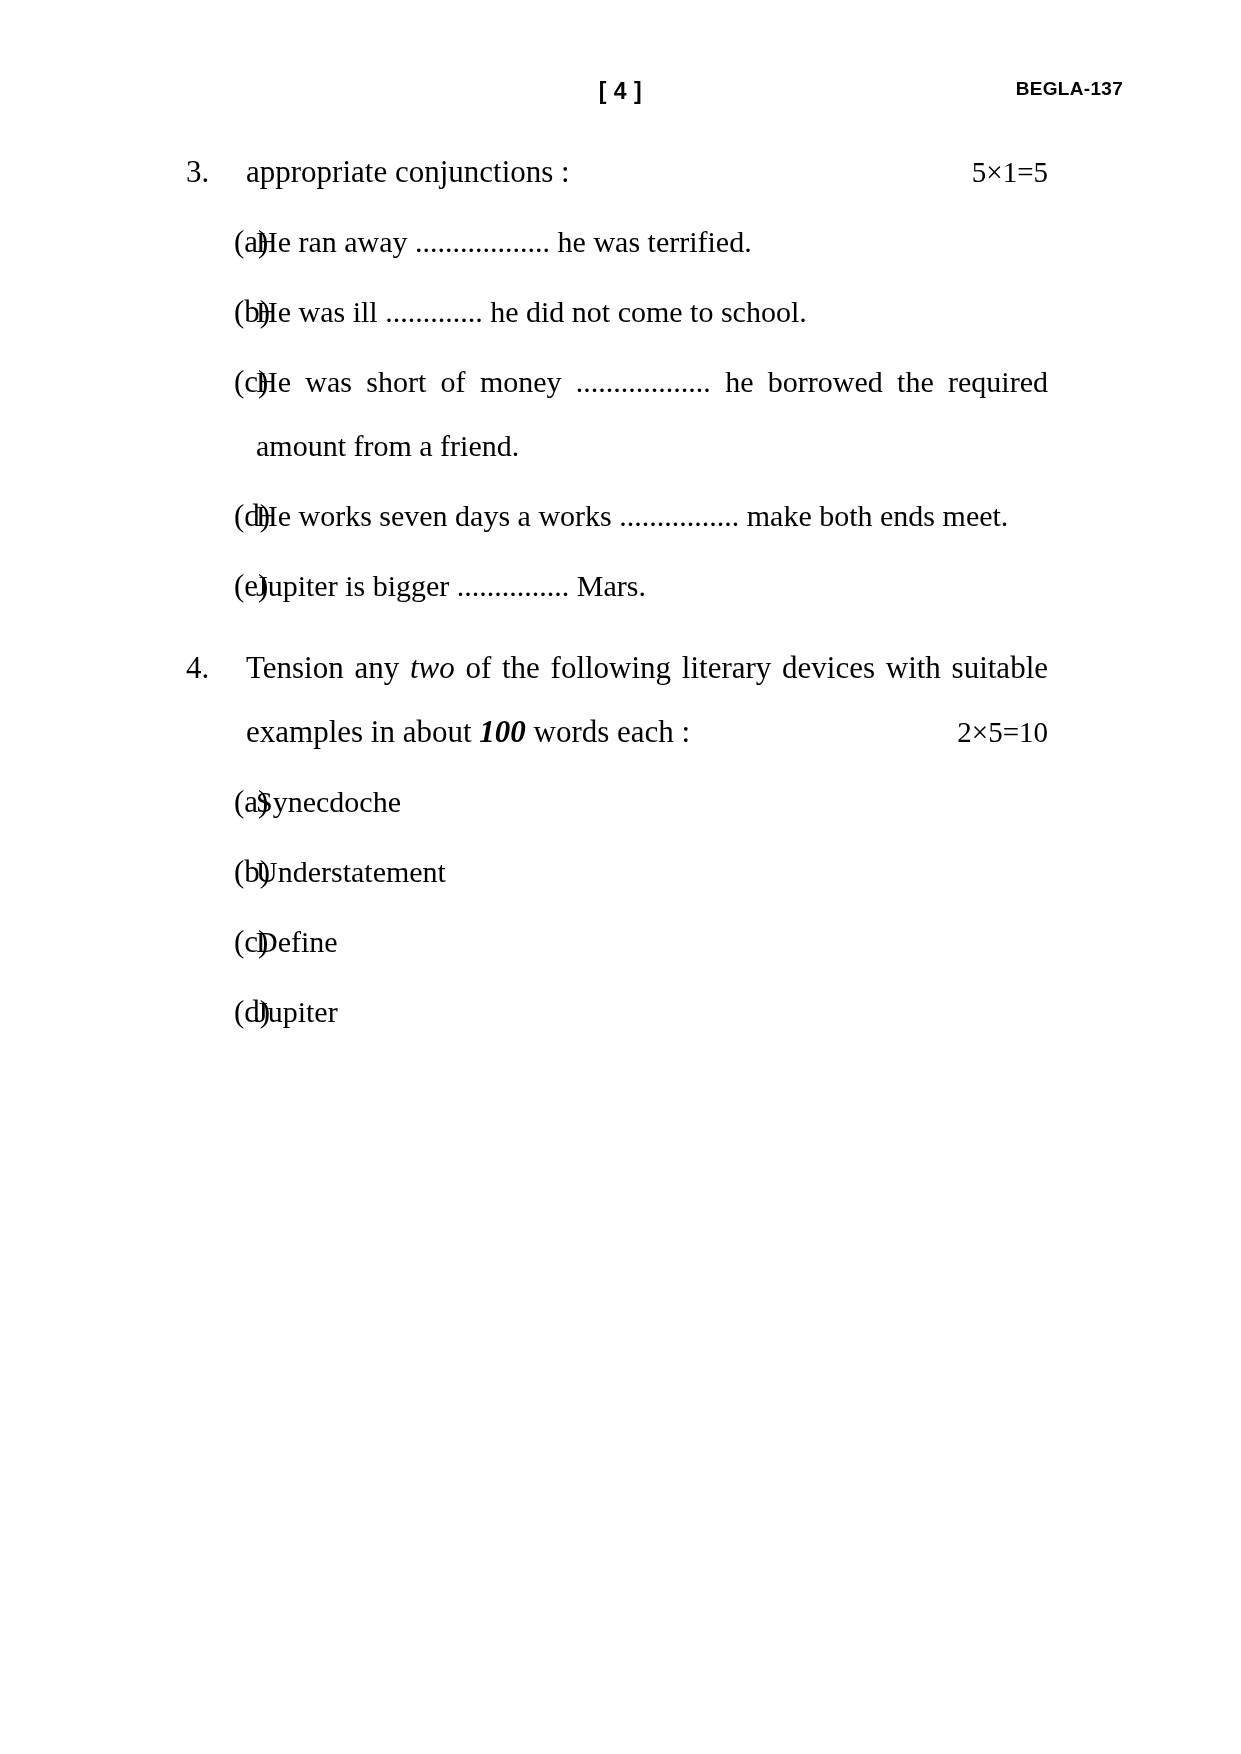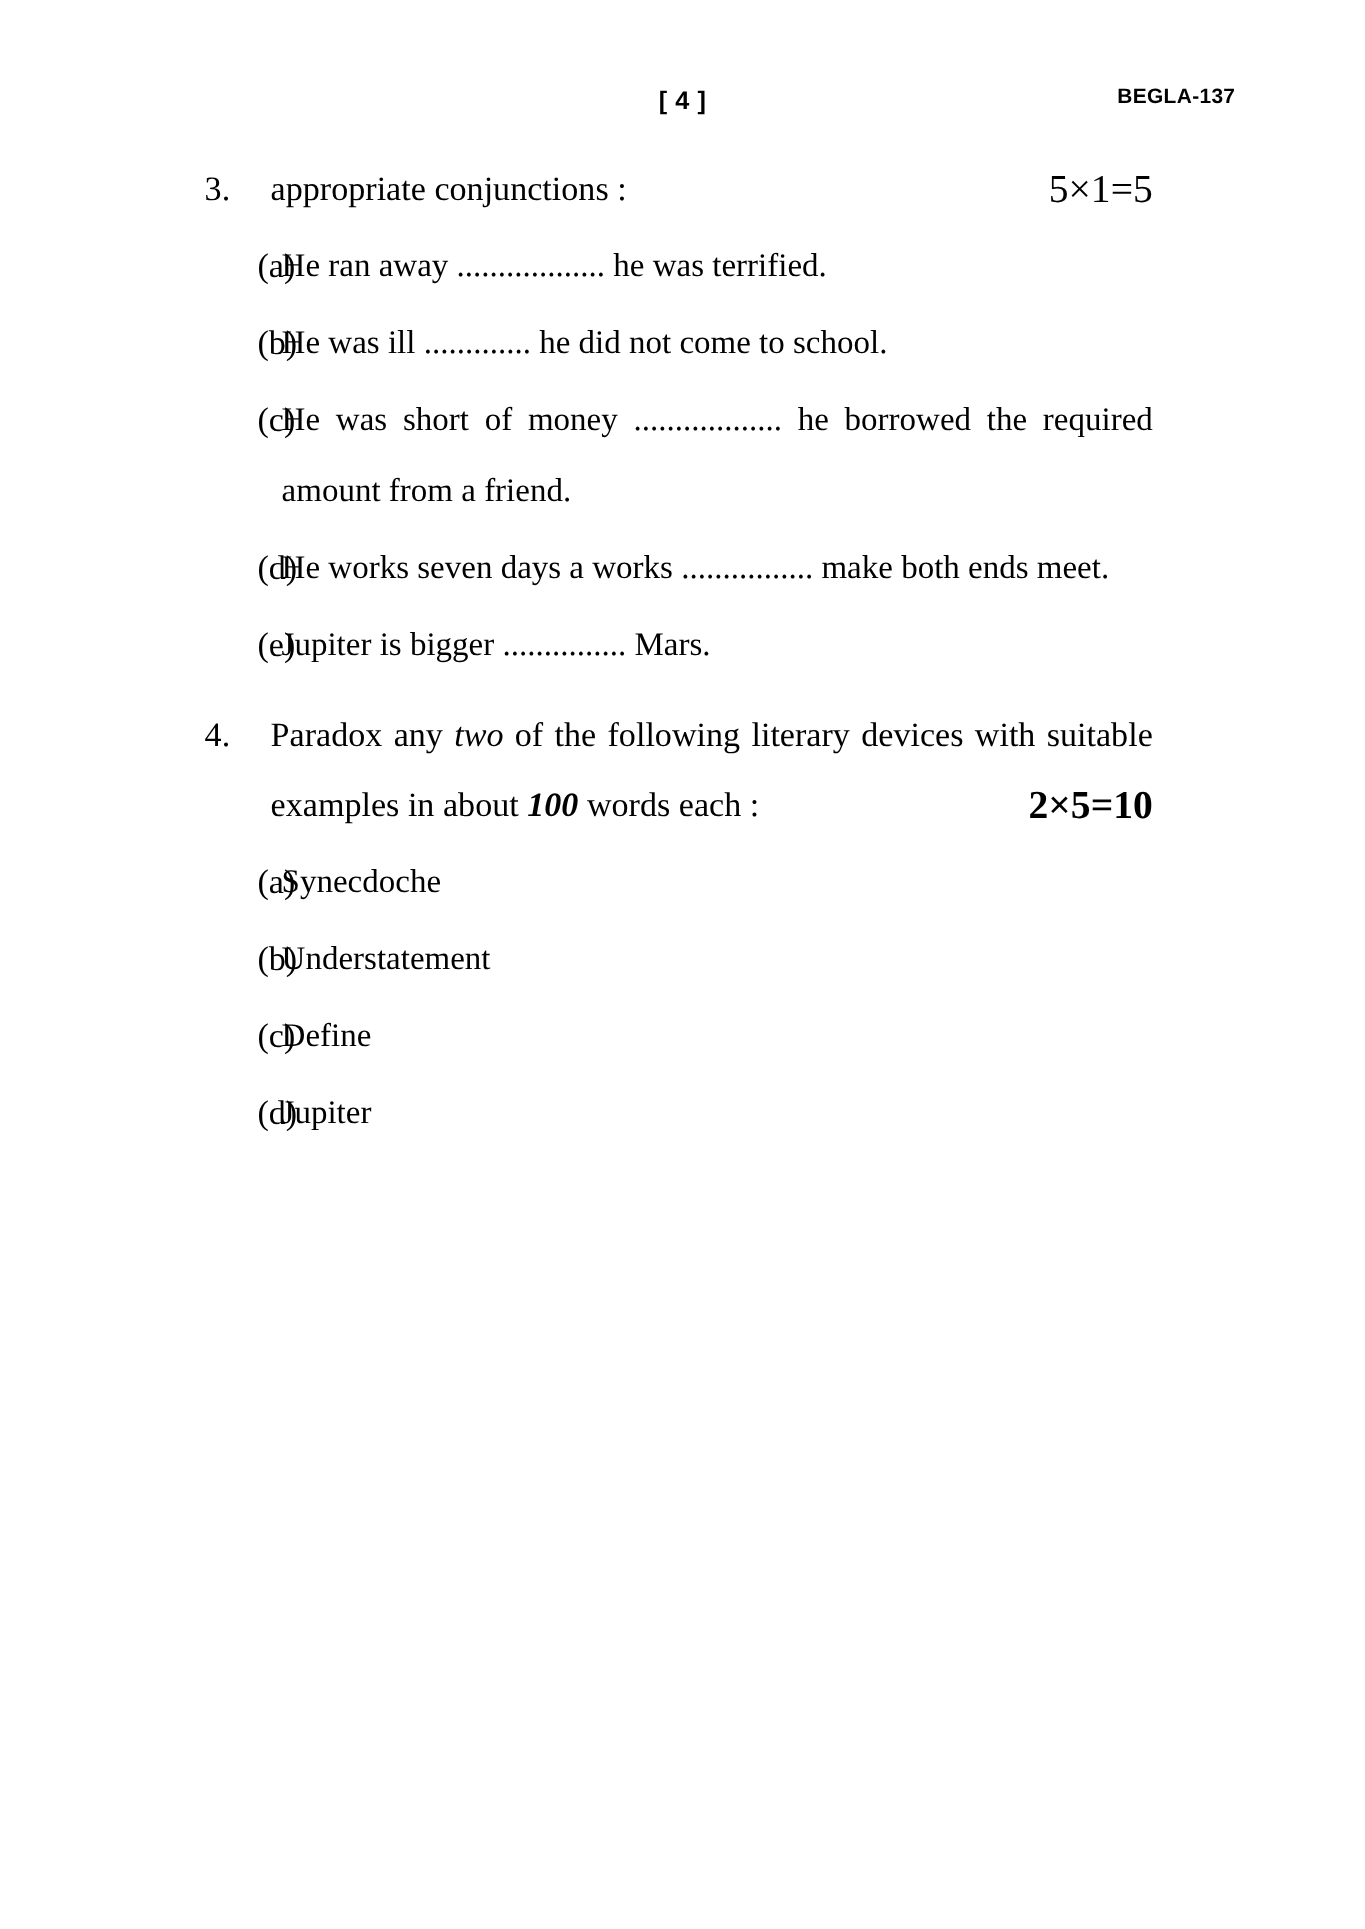--- a/index.html
+++ b/index.html
@@ -77,21 +77,21 @@
     text-align-last: left;
     position: relative;
   }
   .marks-line {
     display: flex;
     align-items: center;
     justify-content: space-between;
     gap: 36px;
   }
   .marks {
-    font-size: 36px;
+    font-size: 29px;
     white-space: nowrap;
     padding-left: 40px;
   }
 
   .subitem {
     display: flex;
     align-items: flex-start;
     margin-top: 6px;
   }
   .sublabel {
@@ -165,23 +165,23 @@
         <div class="sublabel">(e)</div>
         <div class="subtext w-sub">Jupiter is bigger ............... Mars.</div>
       </div>
     </div>
 
     <div class="qblock" style="margin-top:18px;">
       <div class="qmain">
         <div class="qnum">4.</div>
         <div class="qtext w-q3">
           <div style="text-align:justify;">
-            <span>Paradox any </span><span class="ital">two</span><span> of the following literary devices with suitable examples in about </span><span class="bold">100</span><span> words each :</span>
+            <span>Tension any </span><span class="ital">two</span><span> of the following literary devices with suitable examples in about </span><span class="bold">100</span><span> words each :</span>
           </div>
-          <div class="marks-line" style="margin-top:-64px; justify-content:flex-end;font-weight:bold;">
+          <div class="marks-line" style="margin-top:-64px; justify-content:flex-end;">
             <span class="marks">2×5=10</span>
           </div>
         </div>
       </div>
 
       <div class="subitem">
         <div class="sublabel">(a)</div>
         <div class="subtext w-sub">Synecdoche</div>
       </div>
 

